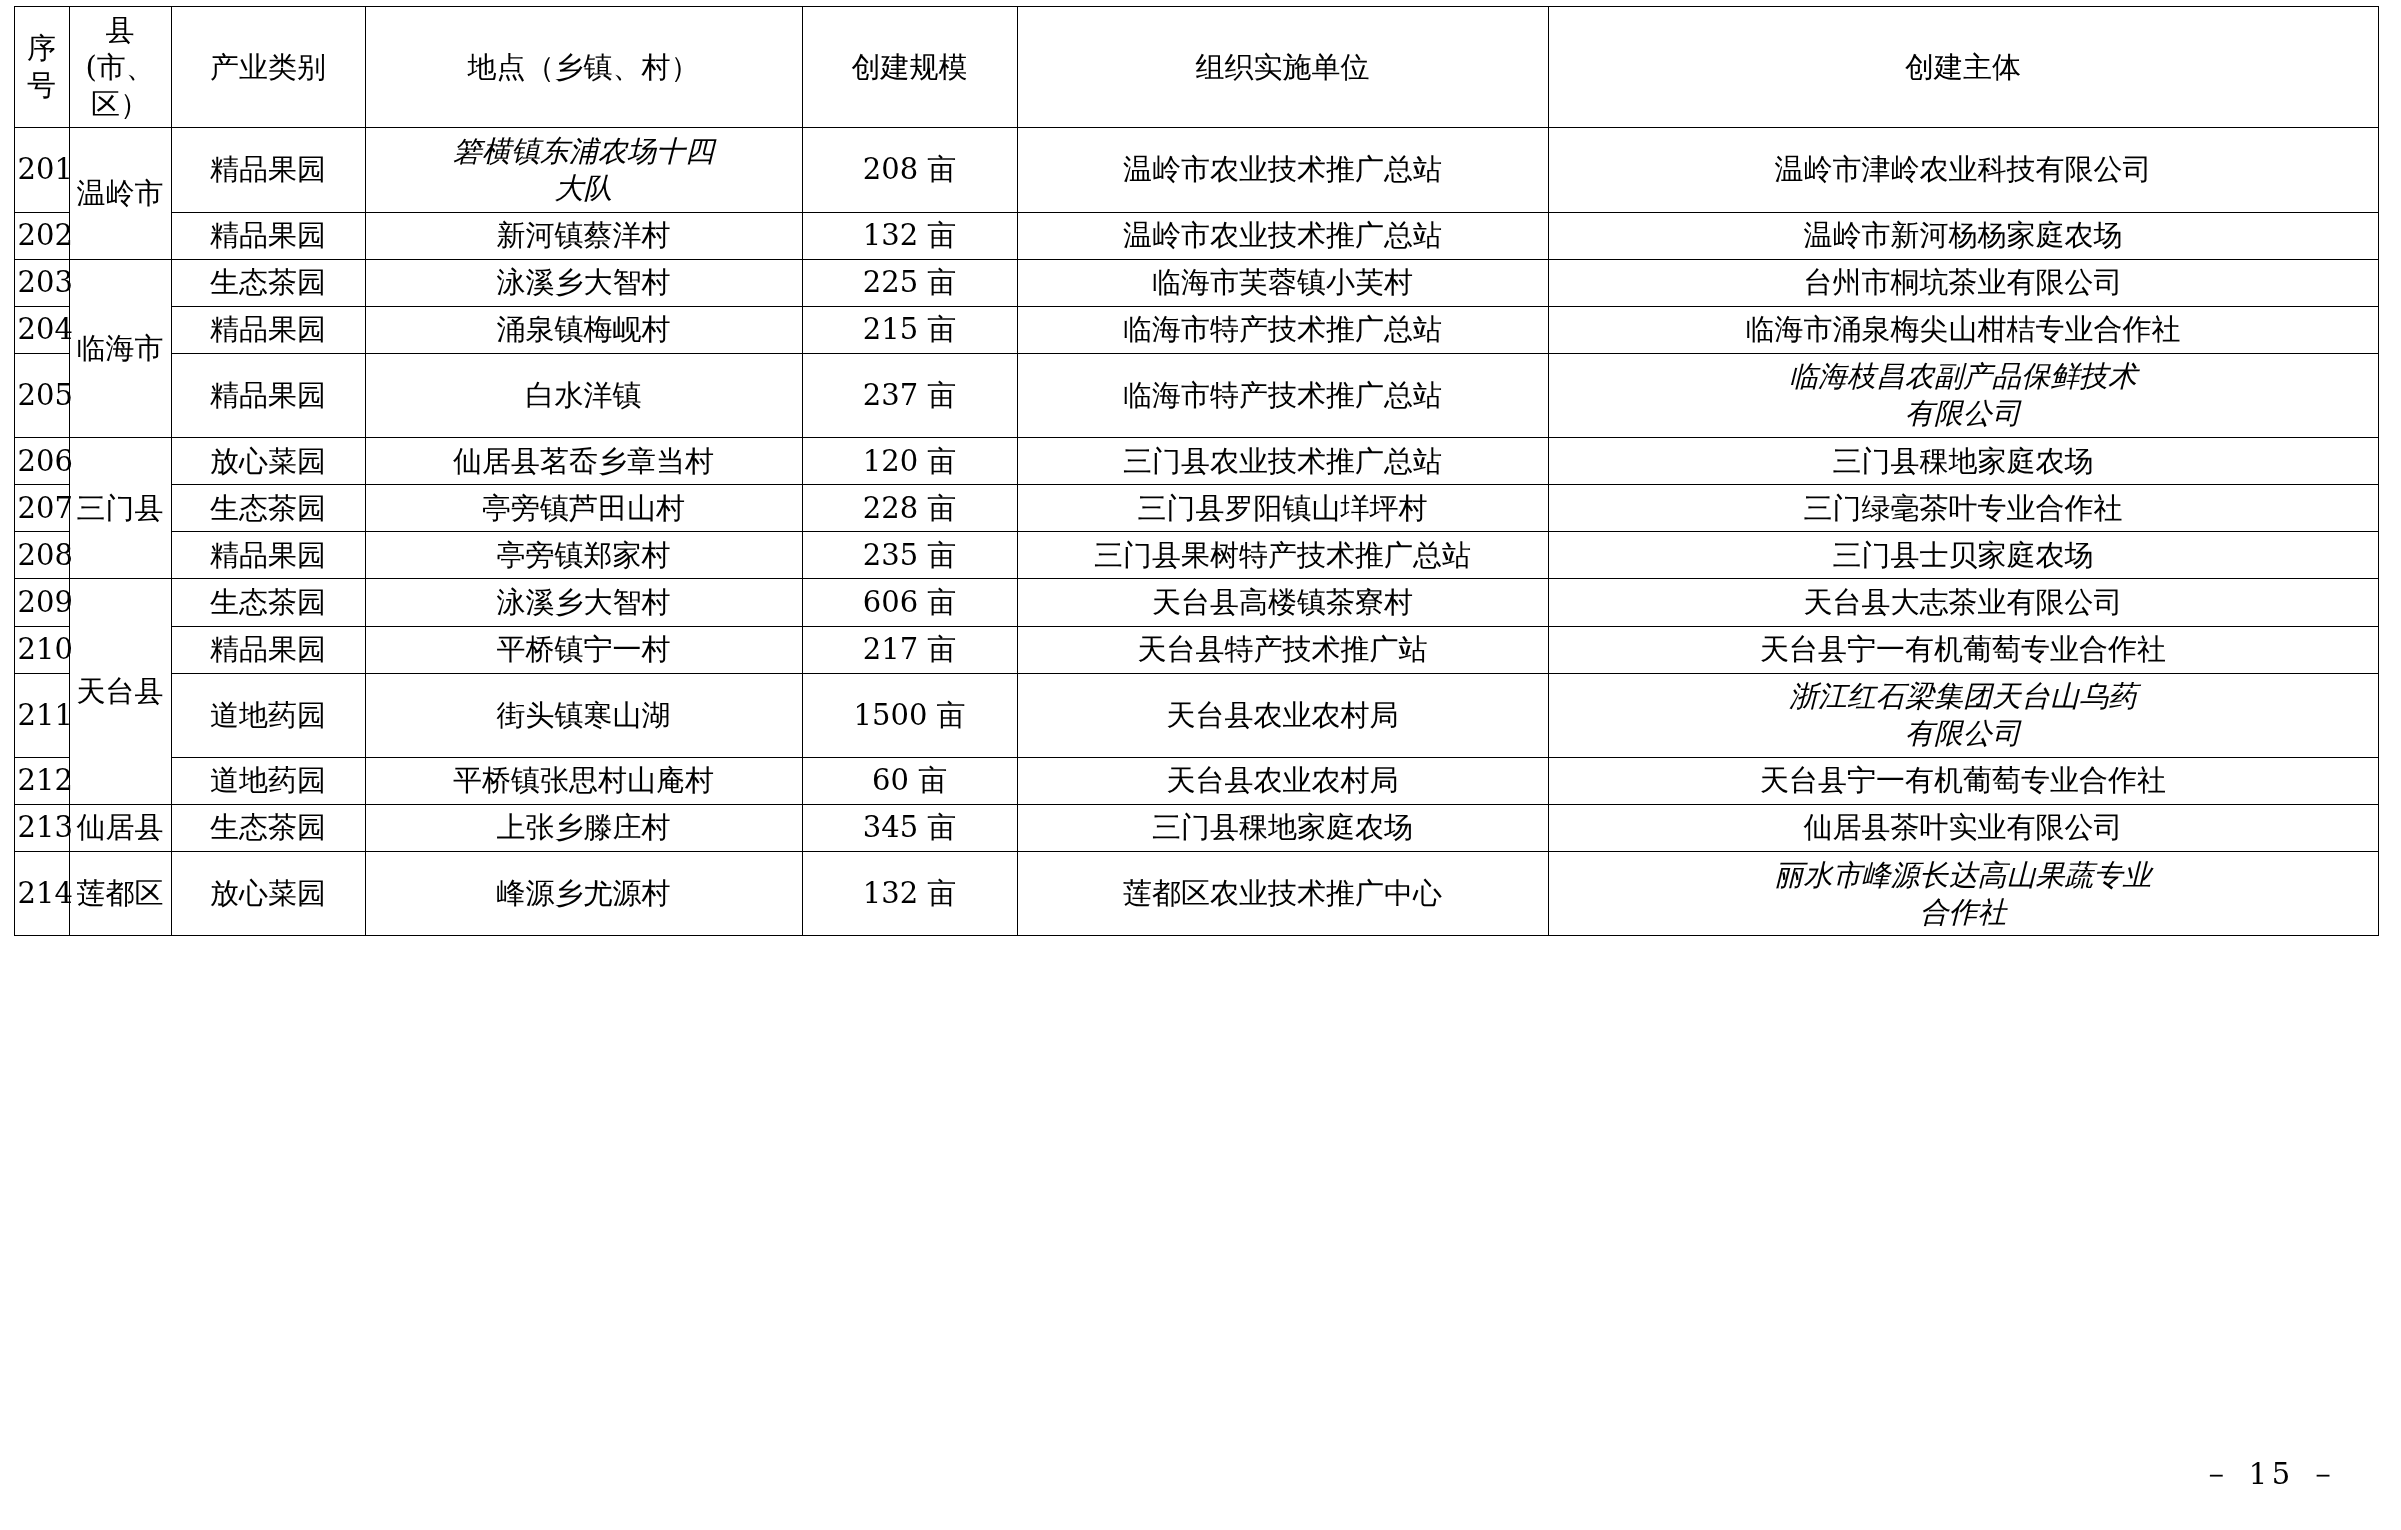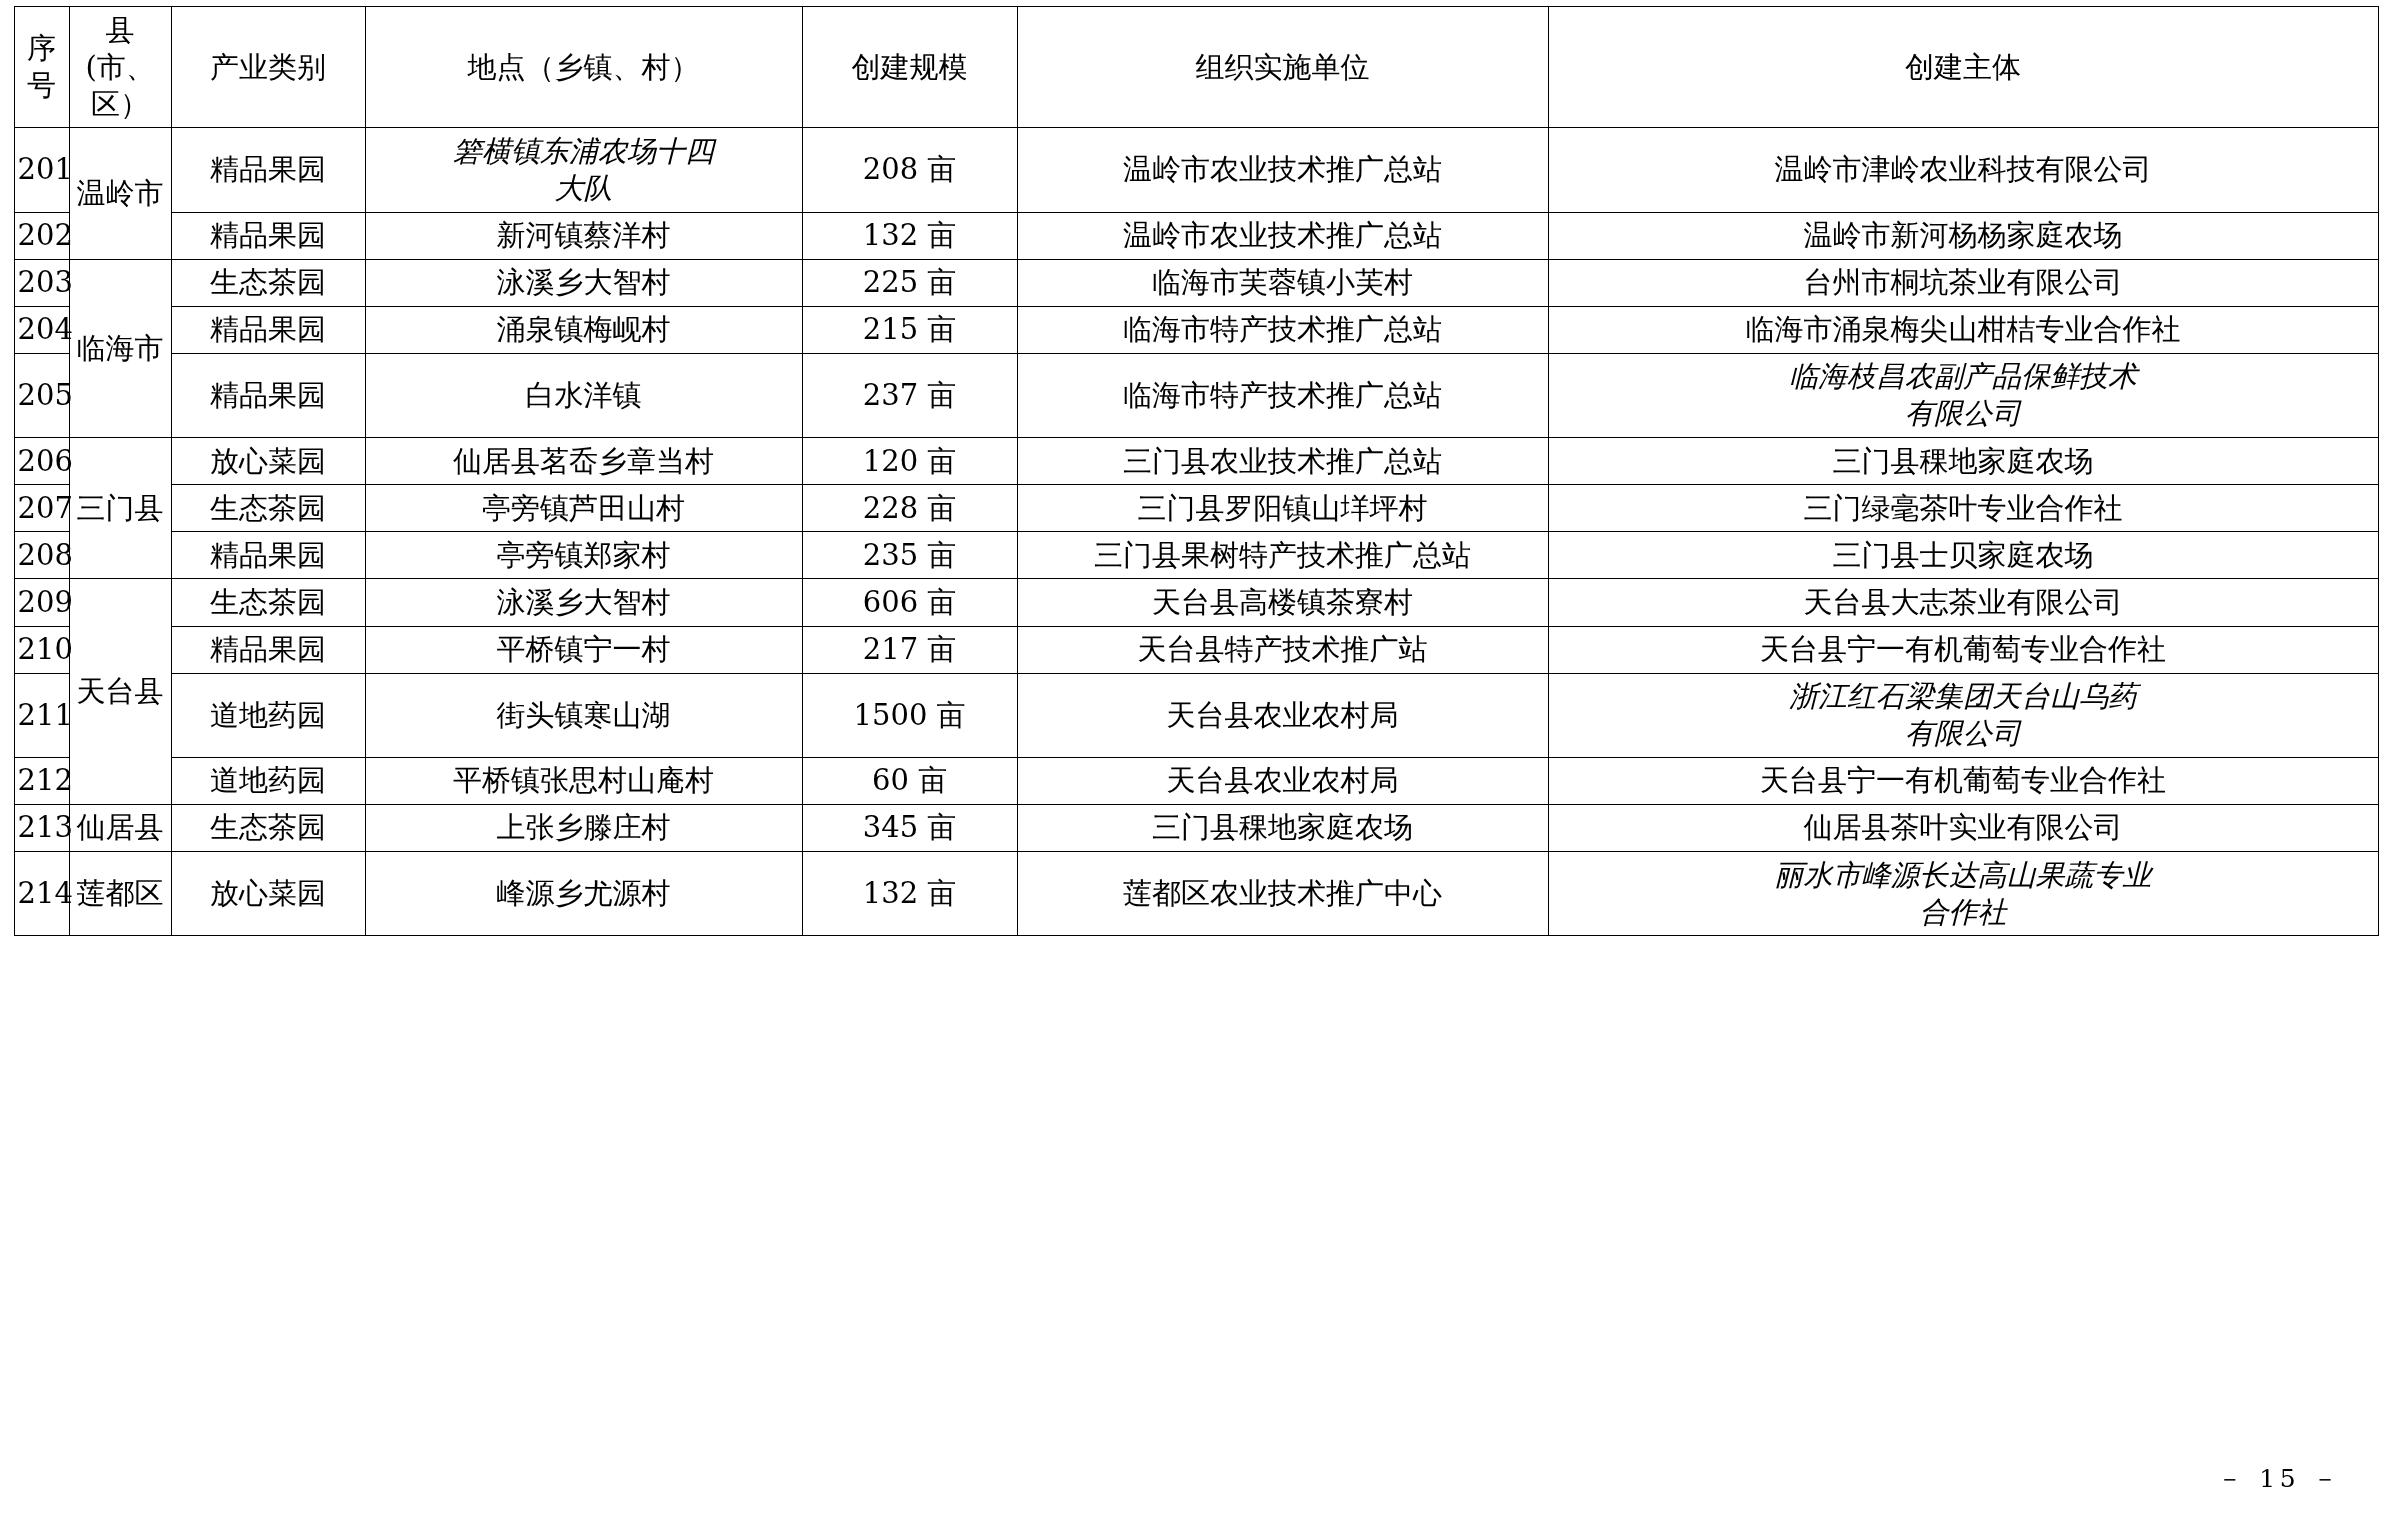--- a/index.html
+++ b/index.html
@@ -58,21 +58,21 @@
     line-height: 1.18;
   }
   td.seq-cell { font-size: 29px; }
   td.county-cell { font-size: 29px; }
   .two-line { line-height: 1.3; font-style: italic; }
 
   .page-number {
     position: absolute;
     right: 59px;
     bottom: 35px;
-    font-size: 25px;
+    font-size: 29px;
     letter-spacing: 4.5px;
     font-family: "DejaVu Serif", "Liberation Serif", serif;
   }
 </style>
 </head>
 <body>
 
 <div class="page">
 
   <table class="doc-table">

